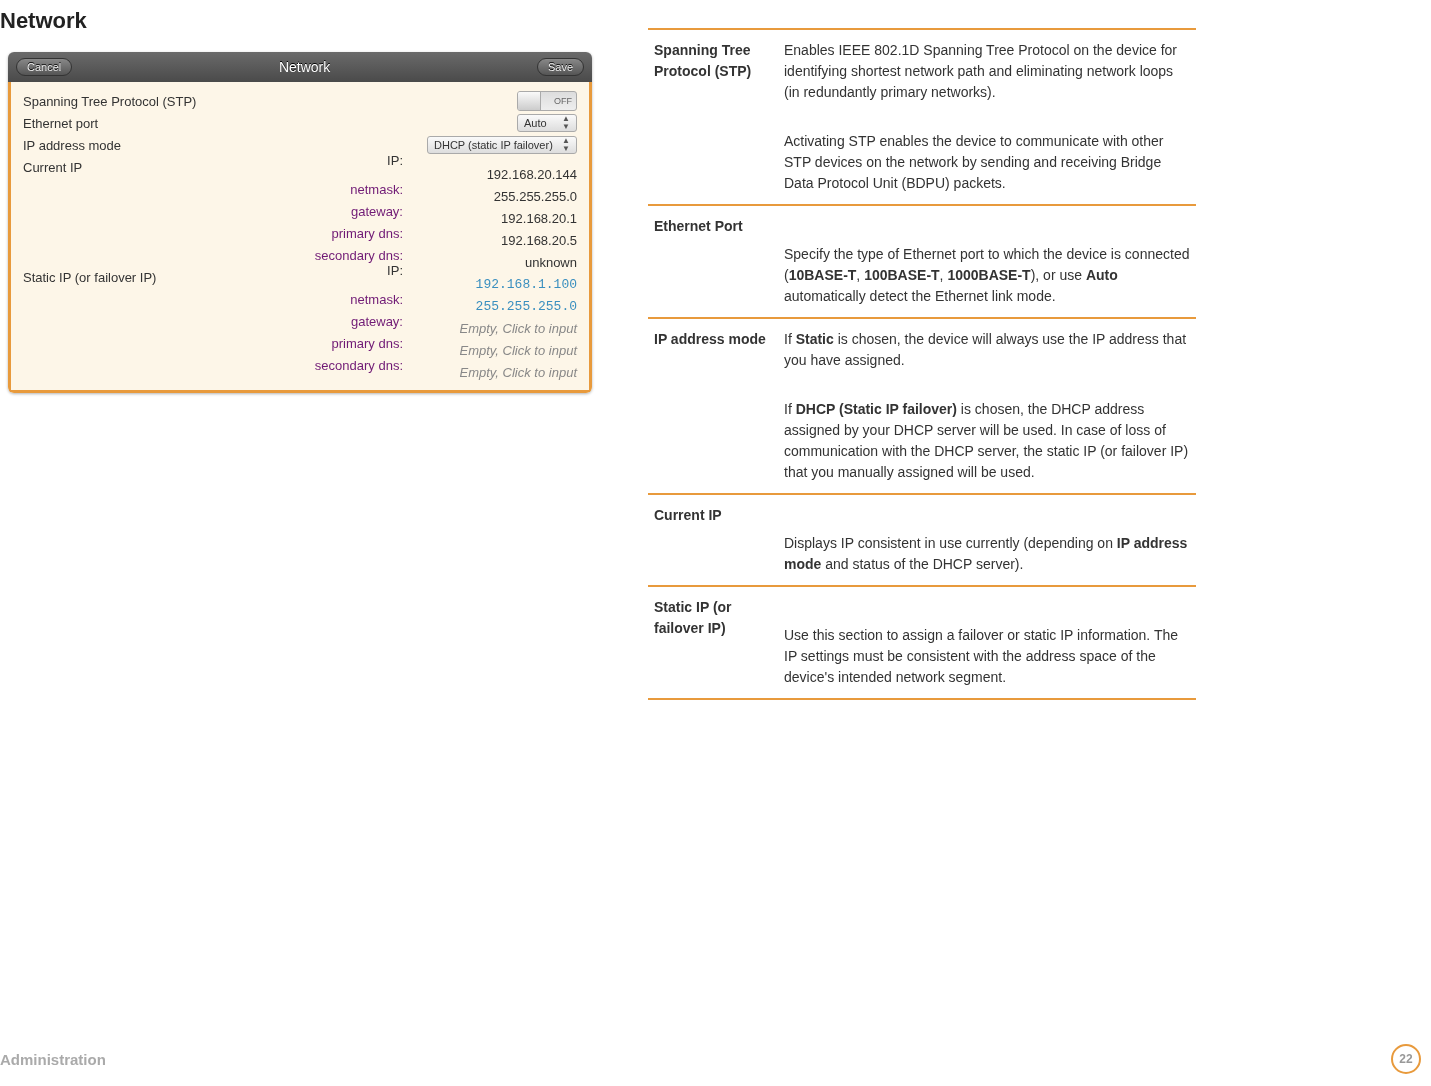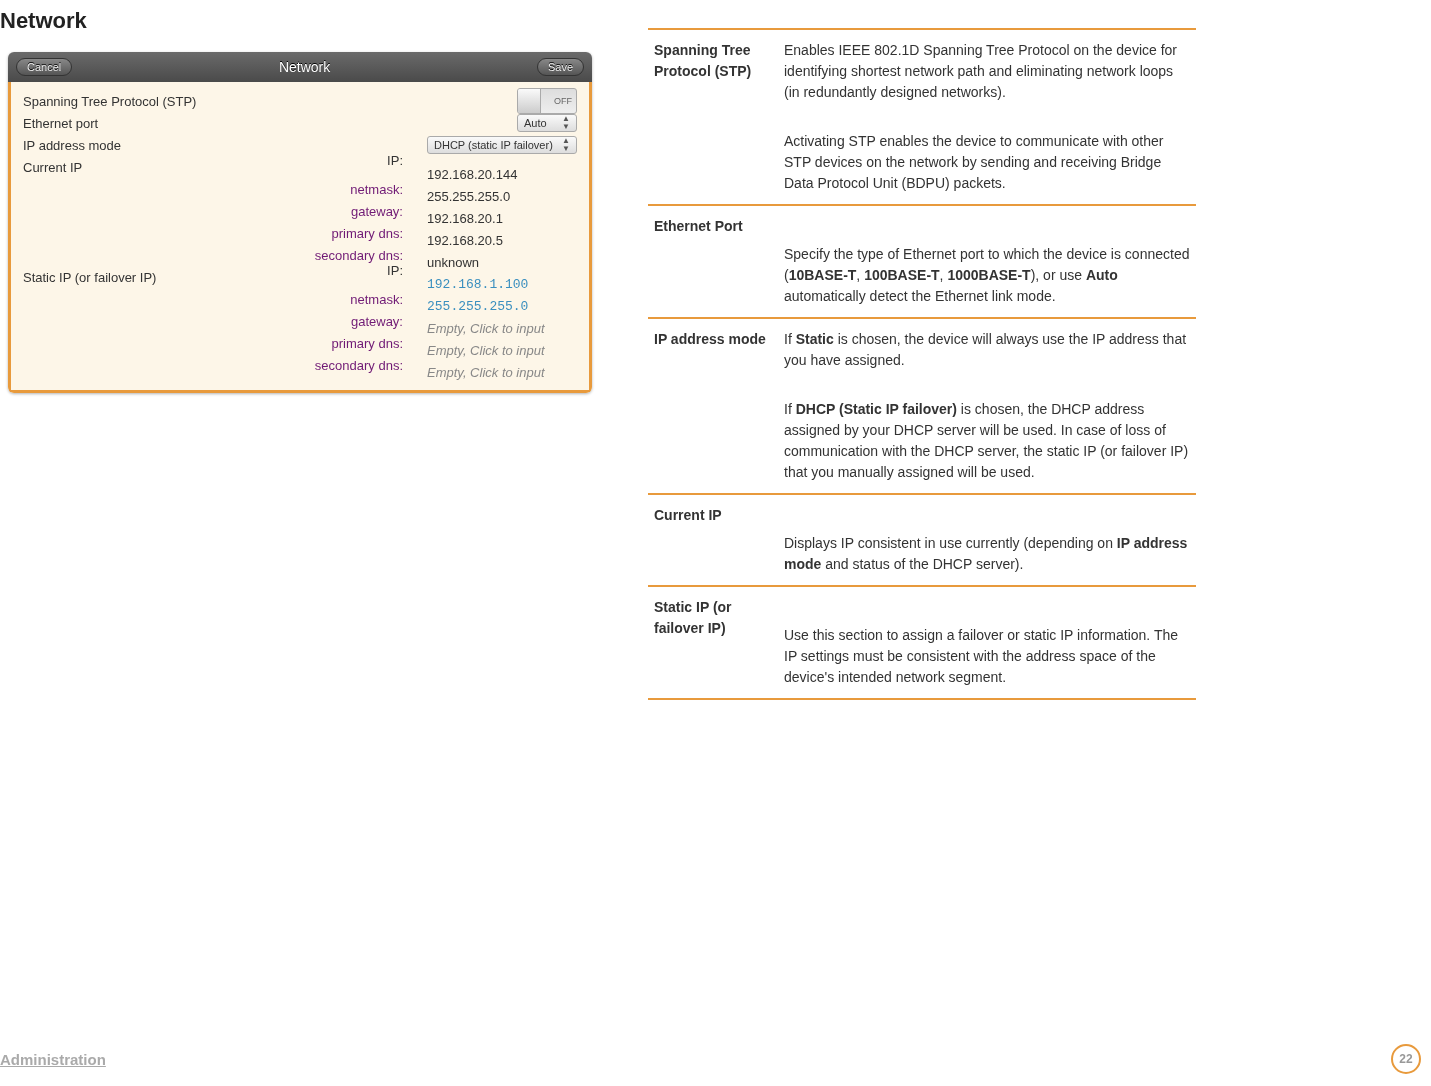--- a/index.html
+++ b/index.html
@@ -63,29 +63,30 @@
     .net-row {
       display: flex;
       align-items: center;
       justify-content: space-between;
       height: 22px;
     }
     .net-row-label { color: #333; }
     .net-val {
       color: #333;
       width: 150px;
+      text-align: right;
       margin-top: 14px;
     }
     .net-val.link { color: #3a8fbf; font-family: Liberation Mono, monospace; }
     .net-val.empty { color: #888; font-style: italic; }
     .toggle-off {
       display: inline-flex;
       align-items: center;
       width: 60px;
-      height: 26px;
+      height: 20px;
       background: linear-gradient(to bottom, #ddd, #eee);
       border: 1px solid #aaa;
       border-radius: 3px;
       font-size: 9px;
       color: #666;
       justify-content: flex-end;
       padding-right: 4px;
       position: relative;
     }
     .toggle-off::before {
@@ -127,21 +128,20 @@
     .def-term { color: #e07b1f; font-weight: bold; width: 130px; }
     .def-desc p { margin-bottom: 10px; }
     .def-desc p:last-child { margin-bottom: 0; margin-top: 28px; }
     .footer-label {
       position: absolute;
       left: 0;
       bottom: 18px;
       color: #aaa;
       font-size: 15px;
       font-weight: bold;
-      text-decoration: underline;
     }
     .page-num {
       position: absolute;
       right: 10px;
       bottom: 12px;
       width: 30px;
       height: 30px;
       border: 2px solid #e89a3c;
       border-radius: 50%;
       display: flex;
@@ -234,21 +234,21 @@
     </div>
   </div>
 </div>
 
 <div class="right-col">
   <table class="def-table">
     <tbody>
         <tr>
       <td class="def-term">Spanning Tree Protocol (STP)</td>
       <td class="def-desc">
-        <p>Enables IEEE 802.1D Spanning Tree Protocol on the device for identifying shortest network path and eliminating network loops (in redundantly designed networks).</p>
+        <p>Enables IEEE 802.1D Spanning Tree Protocol on the device for identifying shortest network path and eliminating network loops (in redundantly primary networks).</p>
         <p>Activating STP enables the device to communicate with other STP devices on the network by sending and receiving Bridge Data Protocol Unit (BDPU) packets.</p>
       </td>
     </tr>
     <tr>
       <td class="def-term">Ethernet Port</td>
       <td class="def-desc">
         <p><span>Specify the type of Ethernet port to which the device is connected (</span><b>10BASE-T</b><span>, </span><b>100BASE-T</b><span>, </span><b>1000BASE-T</b><span>), or use </span><b>Auto</b><span> automatically detect the Ethernet link mode.</span></p>
       </td>
     </tr>
     <tr>

